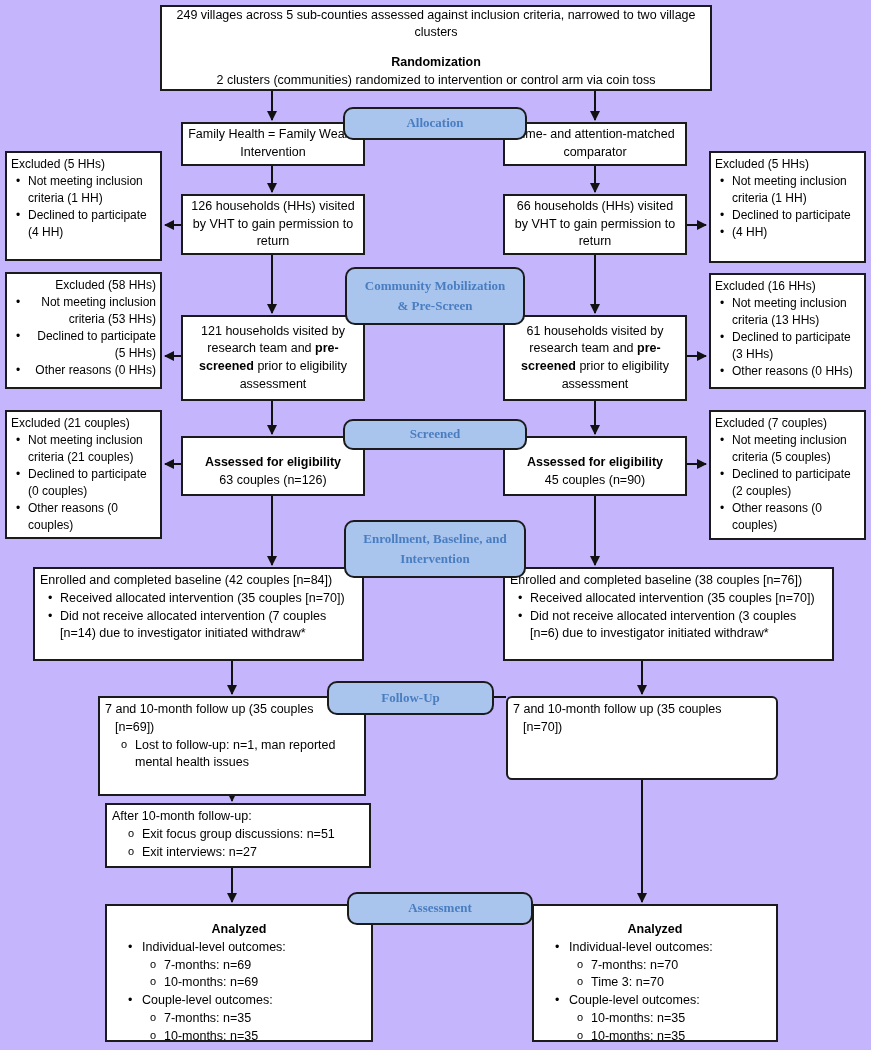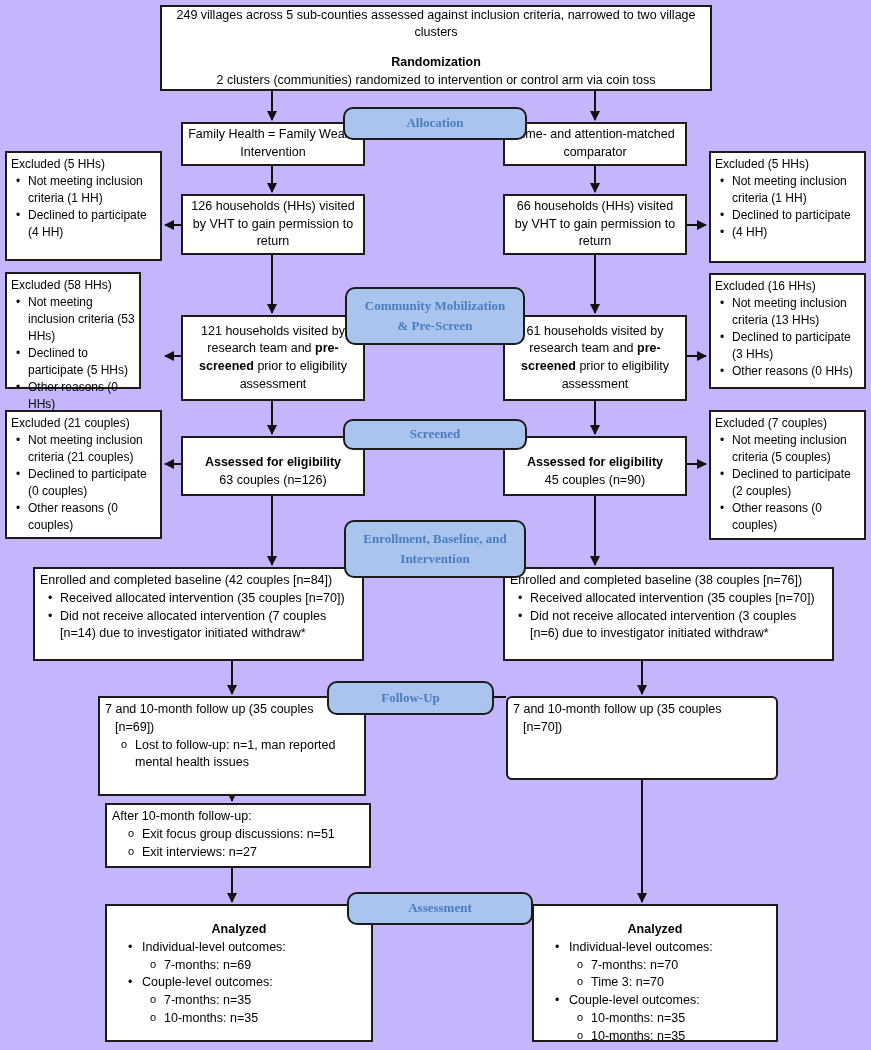--- a/index.html
+++ b/index.html
@@ -33,40 +33,40 @@
   .hang{padding-left:10px;text-indent:-10px;}
   .lead-narrow{max-width:218px;}
   
   #bx-rand {left:160px;top:5px;width:552px;height:86px;}
   #bx-arm-l{left:181px;top:122px;width:184px;height:44px;}
   #bx-arm-r{left:503px;top:122px;width:184px;height:44px;}
   #bx-e1l  {left:5px;top:151px;width:157px;height:110px;}
   #bx-e1r  {left:709px;top:151px;width:157px;height:112px;}
   #bx-vht-l{left:181px;top:194px;width:184px;height:61px;}
   #bx-vht-r{left:503px;top:194px;width:184px;height:61px;}
-  #bx-e2l  {left:5px;top:272px;width:136px;height:117px;}
+  #bx-e2l  {left:5px;top:272px;width:157px;height:117px;text-align:right;}
   #bx-e2r  {left:709px;top:273px;width:157px;height:116px;}
   #bx-ps-l {left:181px;top:315px;width:184px;height:86px;}
   #bx-ps-r {left:503px;top:315px;width:184px;height:86px;}
   #bx-e3l  {left:5px;top:410px;width:157px;height:129px;}
   #bx-e3r  {left:709px;top:410px;width:157px;height:130px;}
   #bx-as-l {left:181px;top:436px;width:184px;height:60px;}
   #bx-as-r {left:503px;top:436px;width:184px;height:60px;}
   #bx-en-l {left:33px;top:567px;width:331px;height:94px;}
   #bx-en-r {left:503px;top:567px;width:331px;height:94px;}
   #bx-fu-l {left:98px;top:696px;width:268px;height:100px;}
   #bx-fu-r {left:506px;top:696px;width:272px;height:84px;border-radius:6px;}
   #bx-after{left:105px;top:803px;width:266px;height:65px;}
   #bx-an-l {left:105px;top:904px;width:268px;height:138px;}
   #bx-an-r {left:532px;top:904px;width:246px;height:138px;}
   
   .excl{font-size:12px;padding:3px 4px;}
   
   #bg-alloc {left:343px;top:107px;width:184px;height:33px;}
-  #bg-mobil {left:345px;top:267px;width:180px;height:58px;margin-top:20px;}
+  #bg-mobil {left:345px;top:267px;width:180px;height:58px;}
   #bg-screen{left:343px;top:419px;width:184px;height:31px;}
   #bg-enroll{left:344px;top:520px;width:182px;height:58px;}
   #bg-follow{left:327px;top:681px;width:167px;height:34px;}
   #bg-assess{left:347px;top:892px;width:186px;height:33px;}
 </style>
 </head>
 <body>
 
 <div class="canvas">
 
@@ -231,20 +231,21 @@
   </div>
 
   <div class="badge" id="bg-assess">
     <div>Assessment</div>
   </div>
 
   <div class="box" id="bx-an-l">
     <div class="b center">Analyzed</div>
     <div class="li li-a1">Individual-level outcomes:</div>
     <div class="lo lo-a2">7-months: n=69</div>
+    <div class="lo lo-a2">10-months: n=69</div>
     <div class="li li-a1">Couple-level outcomes:</div>
     <div class="lo lo-a2">7-months: n=35</div>
     <div class="lo lo-a2">10-months: n=35</div>
   </div>
   <div class="box" id="bx-an-r">
     <div class="b center">Analyzed</div>
     <div class="li li-a1">Individual-level outcomes:</div>
     <div class="lo lo-a2">7-months: n=70</div>
     <div class="lo lo-a2">Time 3: n=70</div>
     <div class="li li-a1">Couple-level outcomes:</div>

